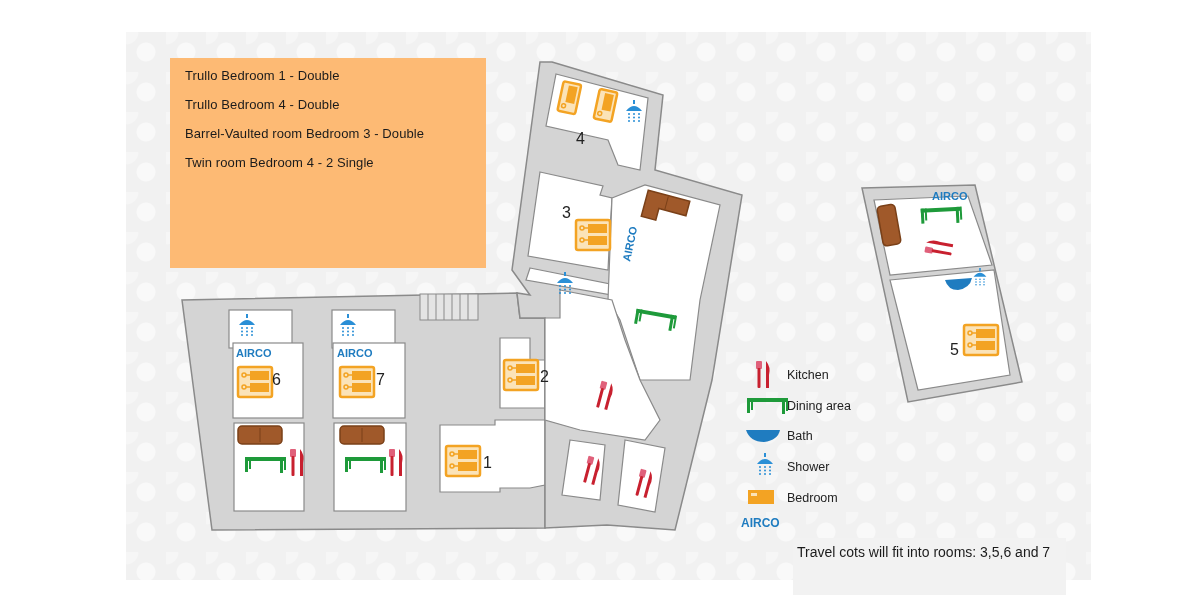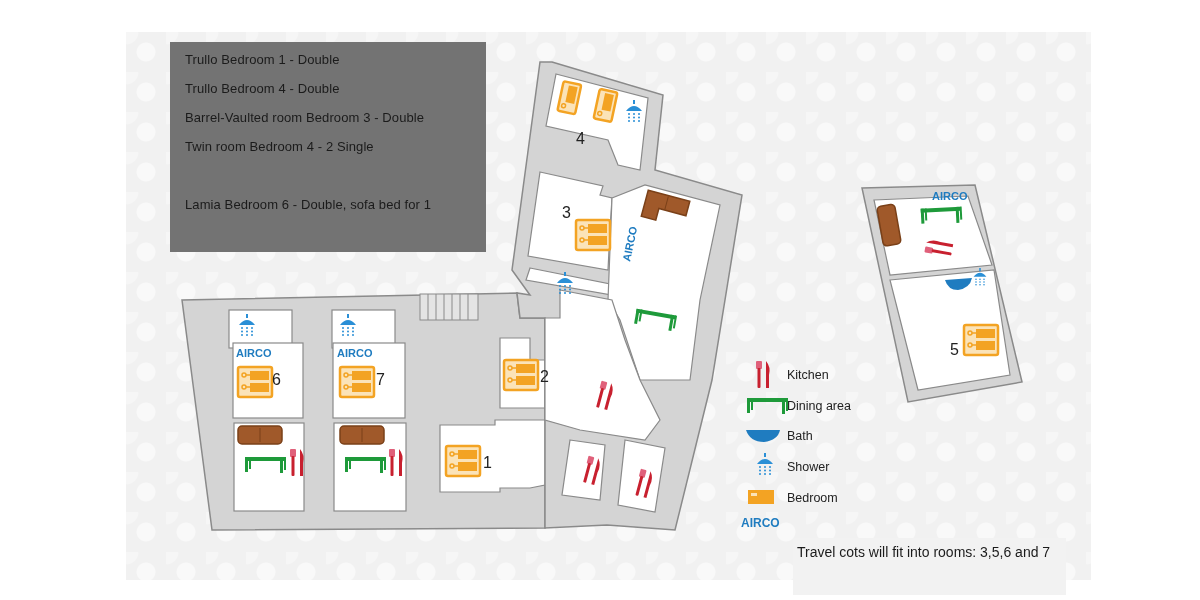--- a/index.html
+++ b/index.html
@@ -5,40 +5,39 @@
     html, body { margin: 0; padding: 0; background: #ffffff; }
     body { width: 1200px; height: 600px; position: relative; overflow: hidden; font-family: "Liberation Sans", "DejaVu Sans", sans-serif; }
     .frame { position: absolute; left: 126px; top: 32px; width: 965px; height: 548px;
       background-color: #f1f1f1;
       background-image:
         radial-gradient(circle at 20px 20px, rgba(255,255,255,0.55) 0 9px, transparent 10px),
         radial-gradient(circle at 0 0, rgba(255,255,255,0.35) 0 12px, transparent 13px);
       background-size: 40px 40px, 40px 40px;
     }
     .caption-box { position: absolute; left: 793px; top: 538px; width: 273px; height: 57px; background: #f2f2f2; }
-    .room-list { position: absolute; left: 170px; top: 42px; width: 316px; height: 210px; background: #737373; }
+    .room-list { position: absolute; left: 170px; top: 58px; width: 316px; height: 210px; background: #fdba74; }
     .room-list .row { position: absolute; left: 15px; font-size: 13px; color: #1b1b1b; white-space: nowrap; letter-spacing: 0.1px; }
     .caption { position: absolute; left: 797px; top: 544px; font-size: 14px; color: #1b1b1b; white-space: nowrap; }
     svg.plan { position: absolute; left: 0; top: 0; }
     .legend-label { font-family: "Liberation Sans", "DejaVu Sans", sans-serif; font-size: 12.5px; fill: #222; }
     .num { font-family: "Liberation Sans", "DejaVu Sans", sans-serif; font-size: 16px; fill: #222; }
     .airco { font-family: "Liberation Sans", "DejaVu Sans", sans-serif; font-size: 11px; font-weight: bold; fill: #1f7cc0; }
   </style>
 </head>
 <body>
 
 <div class="frame"></div>
 <div class="caption-box"></div>
 
 <div class="room-list">
   <div class="row" style="top:10px">Trullo Bedroom 1  - Double</div>
   <div class="row" style="top:39px">Trullo Bedroom 4  - Double</div>
   <div class="row" style="top:68px">Barrel-Vaulted room Bedroom 3  - Double</div>
   <div class="row" style="top:97px">Twin room Bedroom 4  - 2 Single</div>
-  <div class="row" style="top:155px">Lamia Bedroom 6  - Double, sofa bed for 1</div>
 </div>
 
 <svg class="plan" width="1200" height="600" viewBox="0 0 1200 600">
   <defs>
 
     <g id="bed">
       <rect x="0" y="0" width="34" height="30" rx="2" fill="#fbe3b8" stroke="#f3a323" stroke-width="2.5"></rect>
       <rect x="12" y="4" width="19" height="9" fill="#f3a323"></rect>
       <rect x="12" y="16" width="19" height="9" fill="#f3a323"></rect>
       <circle cx="6" cy="8" r="2" fill="none" stroke="#f3a323" stroke-width="1.5"></circle>

